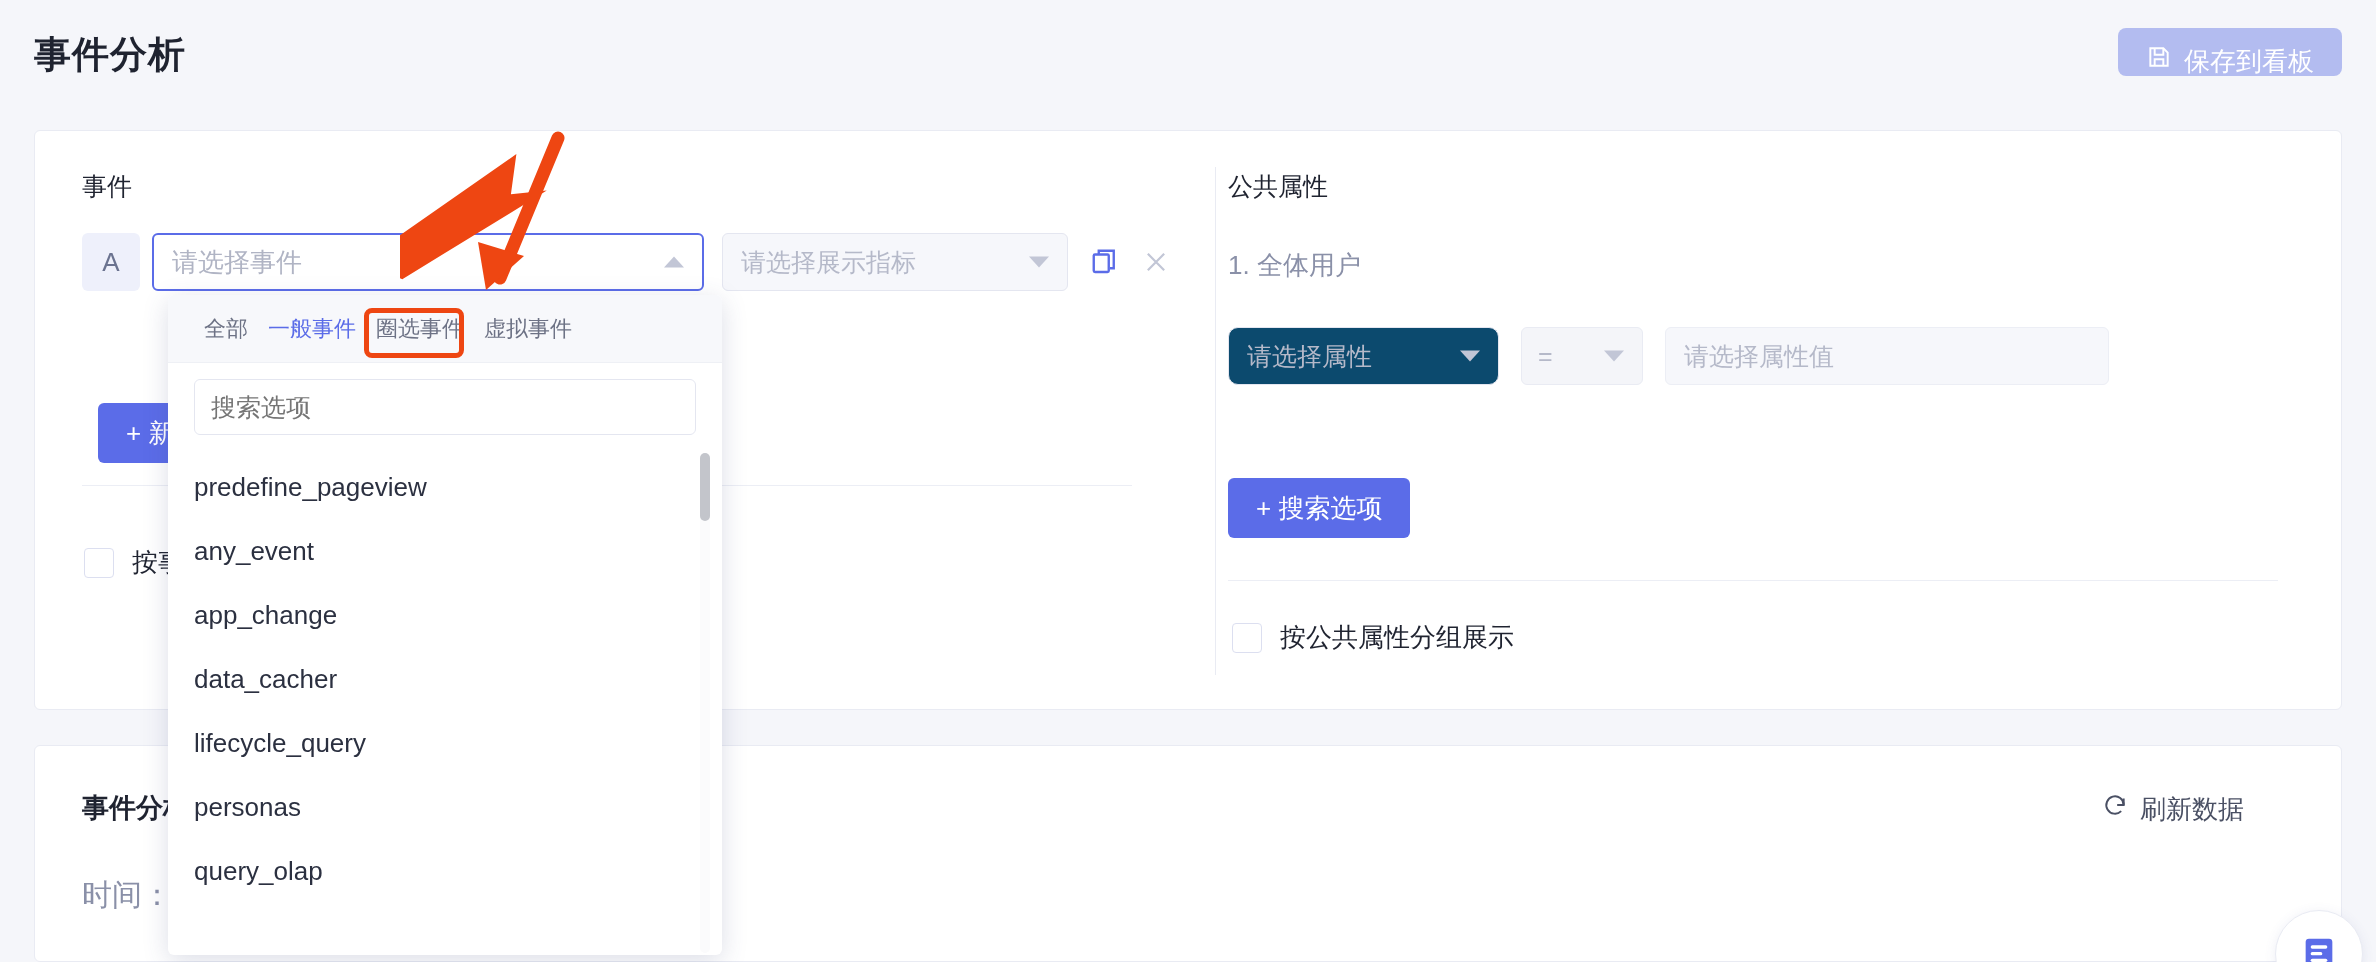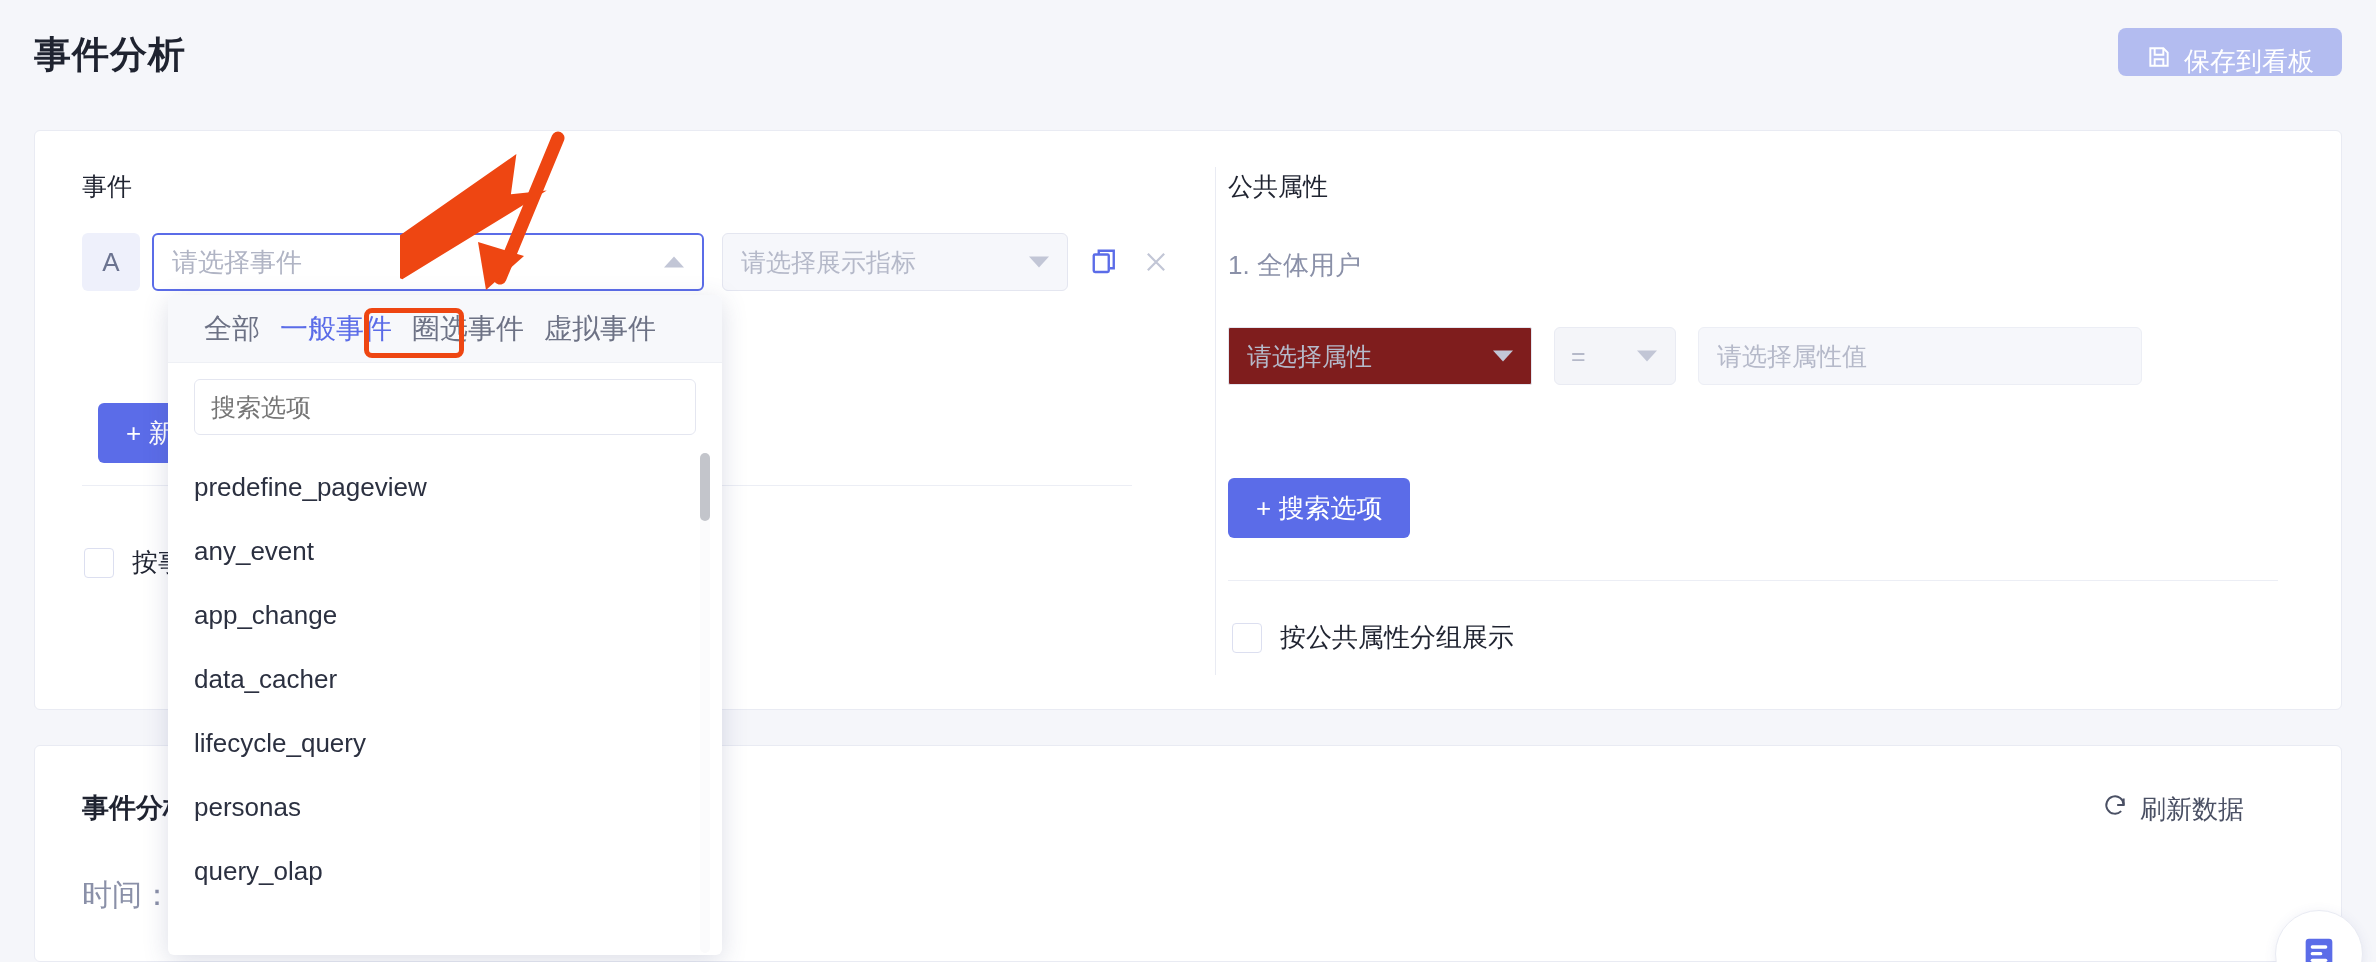--- a/index.html
+++ b/index.html
@@ -100,22 +100,22 @@
   }
   .chk-label { font-size: 26px; color: #1f2330; white-space: nowrap; }
 
   
   .grp-title {
     position: absolute; left: 1228px; top: 248px;
     font-size: 26px; color: #8a90a8;
   }
   .filter-row { position: absolute; left: 1228px; top: 327px; display: flex; align-items: center; }
   .f-prop {
-    width: 304px; height: 58px; border: 1px solid #e4e6f0; border-radius: 2px;
-    background: #7f1d1d; display: flex; align-items: center; padding: 0 18px;
+    width: 271px; height: 58px; border: 1px solid #e4e6f0; border-radius: 10px;
+    background: #0c4a6e; display: flex; align-items: center; padding: 0 18px;
     font-size: 25px; color: #b5b9c9; position: relative; cursor: pointer;
   }
   .f-op {
     width: 122px; height: 58px; margin-left: 22px;
     border: 1px solid #e9ebf3; border-radius: 6px; background: #f4f5f9;
     display: flex; align-items: center; padding: 0 16px;
     font-size: 25px; color: #b5b9c9; position: relative; cursor: pointer;
   }
   .f-val {
     width: 444px; height: 58px; margin-left: 22px;
@@ -172,21 +172,21 @@
     box-shadow: 0 6px 26px rgba(60,70,120,.18);
     overflow: hidden;
     z-index: 40;
   }
   .dd-tabs {
     height: 68px; background: #f7f8fb;
     display: flex; align-items: center; gap: 0;
     padding: 0 26px; border-bottom: 1px solid #eef0f5;
   }
   .dd-tab {
-    font-size: 28px; color: #6d7285; cursor: pointer; padding: 0 10px;
+    font-size: 22px; color: #6d7285; cursor: pointer; padding: 0 10px;
     white-space: nowrap;
   }
   .dd-tab.active { color: #5b6ce8; }
   .dd-search-wrap { padding: 16px 26px 10px 26px; }
   .dd-search {
     width: 100%; height: 56px; border: 1px solid #e4e6f0; border-radius: 6px;
     background: #fff; font-size: 25px; color: #b5b9c9;
     padding: 0 16px; font-family: inherit; outline: none;
   }
   .dd-list { position: relative; padding: 10px 0 0 0; }

